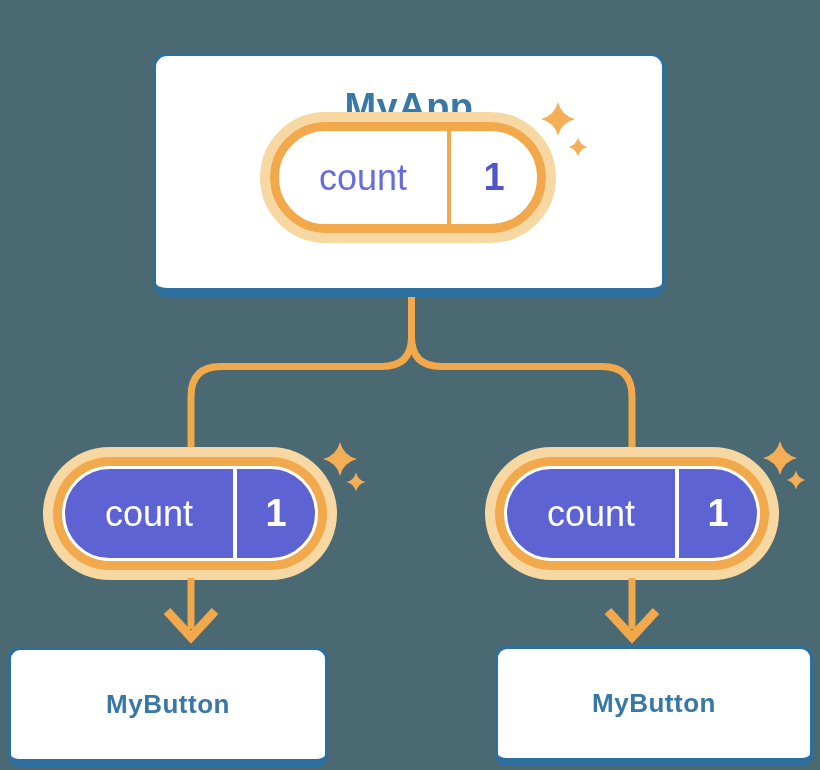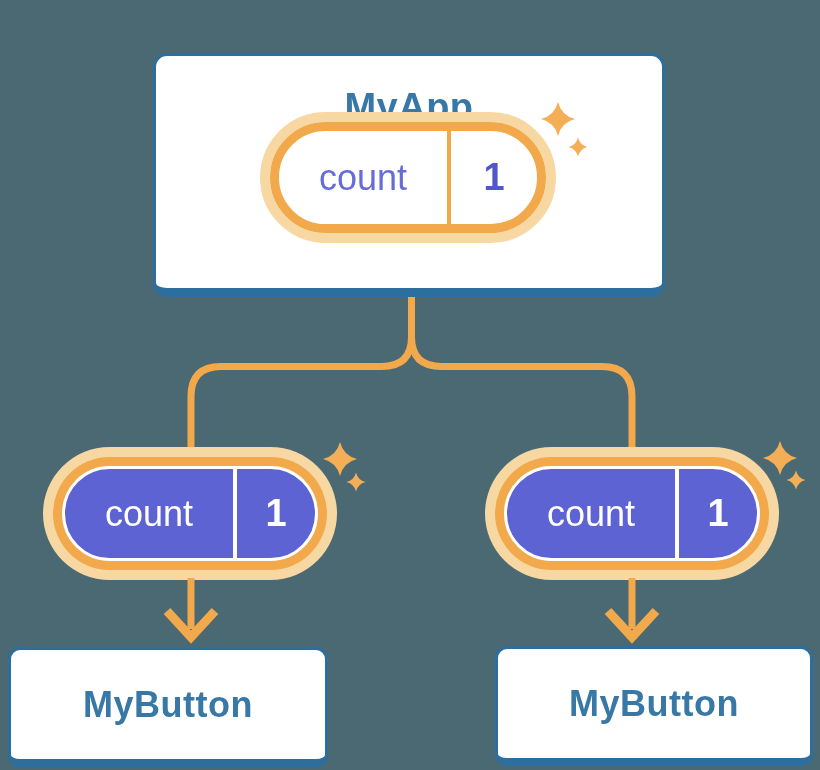--- a/index.html
+++ b/index.html
@@ -37,21 +37,21 @@
     font-weight: 700;
     color: #3878A6;
     letter-spacing: 0.5px;
   }
   .card-button {
     border-bottom-width: 8px;
     border-radius: 12px;
     display: flex;
     align-items: center;
     justify-content: center;
-    font-size: 36px;
+    font-size: 26px;
     font-weight: 700;
     color: #3878A6;
     letter-spacing: 0.5px;
   }
   .card-button.left  { left: 8px;   top: 647px; width: 320px; height: 120px; }
   .card-button.right { left: 495px; top: 646px; width: 318px; height: 120px; }
 
   
   .pill-top {
     position: absolute;

